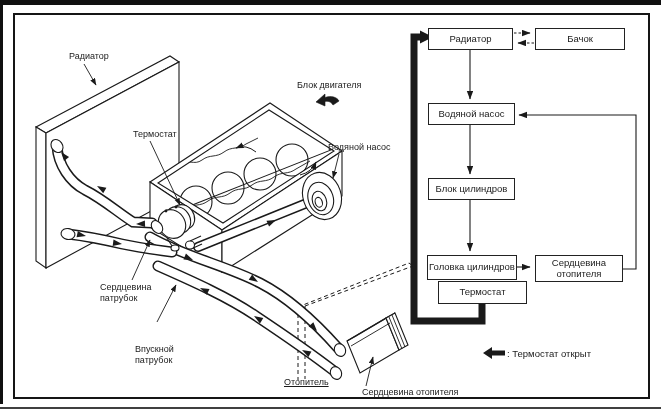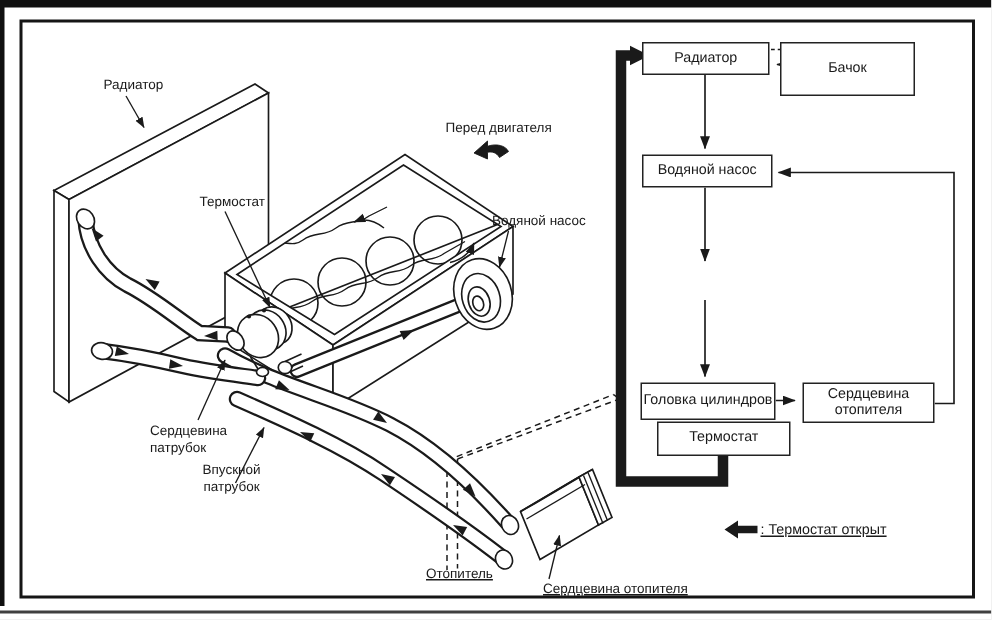--- a/index.html
+++ b/index.html
@@ -9,21 +9,21 @@
   }
   .artifact{position:absolute;background:#101010;}
   #frame{position:absolute;left:13px;top:13px;width:637px;height:386px;border:2px solid #151515;box-sizing:border-box;}
   svg{position:absolute;left:0;top:0;}
   .lbl{position:absolute;font-size:9px;line-height:10.5px;white-space:nowrap;}
   .fc-box{
     position:absolute;box-sizing:border-box;border:1.4px solid #222;background:#fff;
     display:flex;flex-direction:column;align-items:center;justify-content:center;
     text-align:center;font-size:9.5px;line-height:1.12;
   }
-  #legend-text{position:absolute;font-size:9.5px;white-space:nowrap;text-decoration:underline;}
+  #legend-text{position:absolute;font-size:9.5px;white-space:nowrap;}
 </style>
 </head>
 <body>
 
 <div id="stage">
 
   <div class="artifact" style="left:0;top:0;width:661px;height:5px;"></div>
   <div class="artifact" style="left:0;top:0;width:3px;height:404px;"></div>
   <div class="artifact" style="left:0;top:407px;width:661px;height:2px;opacity:.8;"></div>
 
@@ -174,36 +174,37 @@
       </g>
 
       <g>
         <polygon points="483,353 492,347 492,350.5 505,350.5 505,355.5 492,355.5 492,359" fill="#1a1a1a" stroke="none"></polygon>
       </g>
     </g>
   </svg>
 
   <div class="lbl" style="left:69px;top:51px;">Радиатор</div>
   <div class="lbl" style="left:133px;top:129px;">Термостат</div>
-  <div class="lbl" style="left:297px;top:80px;">Перед двигателя</div>
+  <div class="lbl" style="left:297px;top:80px;">Блок двигателя</div>
   <div class="lbl" style="left:328px;top:142px;">Водяной насос</div>
   <div class="lbl" style="left:100px;top:282px;">
     <div>Сердцевина</div>
     <div>патрубок</div>
   </div>
-  <div class="lbl" style="left:135px;top:308px;text-align:center;">
+  <div class="lbl" style="left:135px;top:344px;">
     <div>Впускной</div>
     <div>патрубок</div>
   </div>
   <div class="lbl" style="left:284px;top:377px;text-decoration:underline;">Отопитель</div>
-  <div class="lbl" style="left:362px;top:387px;text-decoration:underline;">Сердцевина отопителя</div>
+  <div class="lbl" style="left:362px;top:387px;">Сердцевина отопителя</div>
 
   <div class="fc-box" style="left:428px;top:28px;width:85px;height:22px;">Радиатор</div>
-  <div class="fc-box" style="left:520px;top:28px;width:90px;height:36px;">Бачок</div>
+  <div class="fc-box" style="left:535px;top:28px;width:90px;height:22px;">Бачок</div>
   <div class="fc-box" style="left:428px;top:103px;width:87px;height:22px;">Водяной насос</div>
+  <div class="fc-box" style="left:428px;top:178px;width:87px;height:22px;">Блок цилиндров</div>
   <div class="fc-box" style="left:535px;top:255px;width:88px;height:27px;">
     <div>Сердцевина</div>
     <div>отопителя</div>
   </div>
   <div class="fc-box" style="left:427px;top:255px;width:90px;height:25px;">Головка цилиндров</div>
   <div class="fc-box" style="left:438px;top:281px;width:89px;height:23px;">Термостат</div>
 
   <div id="legend-text" style="left:507px;top:348px;">: Термостат открыт</div>
 
 </div>

